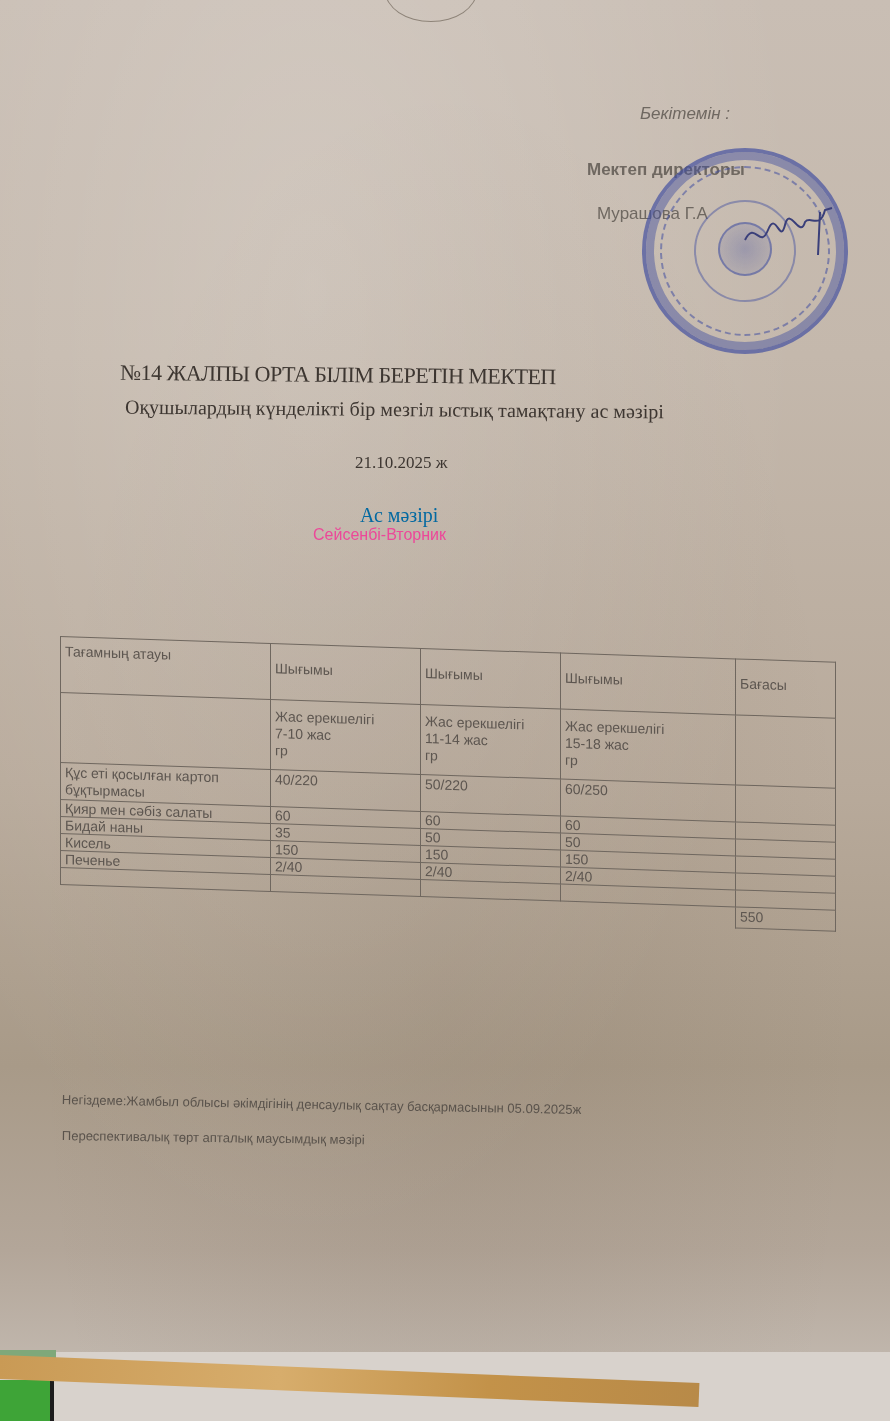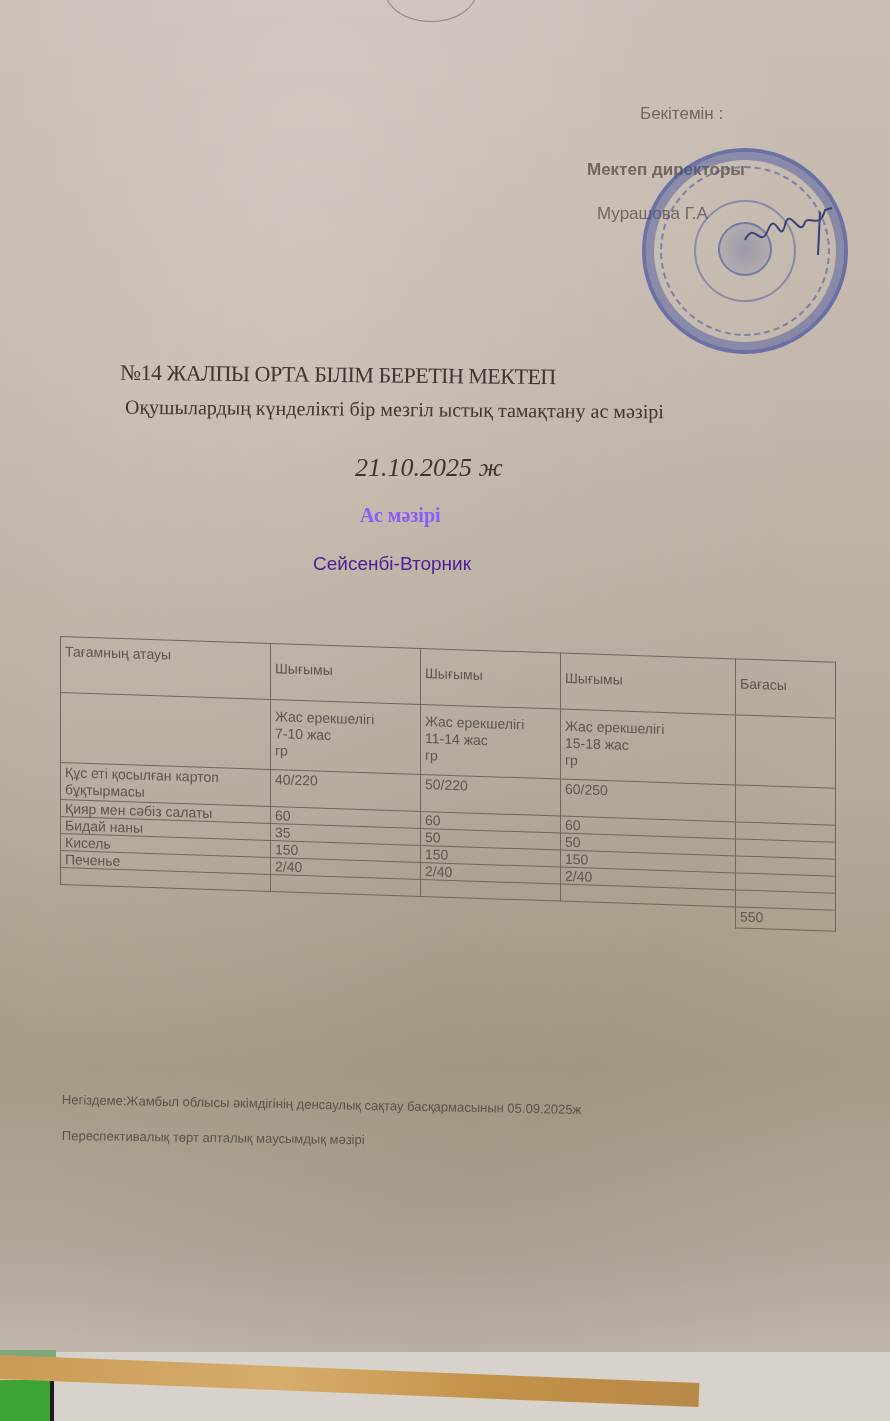--- a/index.html
+++ b/index.html
@@ -43,23 +43,23 @@
     position: absolute; left: 72px; top: 70px; width: 50px; height: 50px;
     border-radius: 50%; border: 2px solid rgba(64,78,160,0.6);
     background: radial-gradient(circle, rgba(64,78,160,0.35), rgba(64,78,160,0.08));
   }
   .signature {
     position: absolute; left: 740px; top: 200px; width: 100px; height: 60px;
   }
   .serif { font-family: "Liberation Serif", serif; }
   .t1 { position: absolute; left: 120px; top: 362px; font-size: 22px; letter-spacing: -0.5px; color: #3d3631; transform: rotate(0.6deg); white-space: nowrap; }
   .t2 { position: absolute; left: 125px; top: 398px; font-size: 20px; color: #3d3631; transform: rotate(0.5deg); white-space: nowrap; }
-  .t3 { position: absolute; left: 355px; top: 453px; font-size: 26px; color: #3d3631; white-space: nowrap; font-style: italic; }
-  .t4 { position: absolute; left: 360px; top: 504px; font-size: 20px; color: #8b5cf6; white-space: nowrap; font-weight: bold; }
-  .t5 { position: absolute; left: 313px; top: 553px; font-size: 19px; color: #4c1d95; white-space: nowrap; }
+  .t3 { position: absolute; left: 355px; top: 453px; font-size: 17px; color: #3d3631; white-space: nowrap; }
+  .t4 { position: absolute; left: 360px; top: 504px; font-size: 20px; color: #0369a1; white-space: nowrap; }
+  .t5 { position: absolute; left: 313px; top: 526px; font-size: 16px; color: #ec4899; white-space: nowrap; }
 
   .menu-table-wrap {
     position: absolute; left: 60px; top: 636px; width: 780px;
     transform: skewY(1.9deg); transform-origin: left top;
   }
   table.menu {
     border-collapse: collapse; width: 775px; font-size: 14px; color: #5d5650;
     table-layout: fixed;
   }
   table.menu td {
@@ -93,21 +93,21 @@
   .green-top { position: absolute; left: 0; top: 1350px; width: 56px; height: 12px; background: #7fa87a; }
 </style>
 </head>
 <body>
 
 <div class="sheet-shadow"></div>
 <div class="hole"></div>
 
 <div>
   <div class="approve">
-    <div class="line" style="left:50px; top:4px;">Бекітемін :</div>
+    <div class="line" style="left:50px; top:4px;font-style:italic;">Бекітемін :</div>
     <div class="line" style="left:-3px; top:60px;font-weight:bold;">Мектеп директоры</div>
     <div class="line" style="left:7px; top:104px;">Мурашова Г.А</div>
   </div>
   <div class="stamp">
     <div class="ring2"></div>
     <div class="ring3"></div>
     <div class="emblem"></div>
   </div>
   <svg class="signature" viewBox="0 0 100 60">
     <path d="M5 40 C 15 20, 20 50, 28 30 S 40 45, 45 25 S 60 40, 65 22 C 70 15, 80 30, 85 10 L 92 8 M 80 12 L 78 55" stroke="#3a3f7a" stroke-width="2" fill="none"></path>

